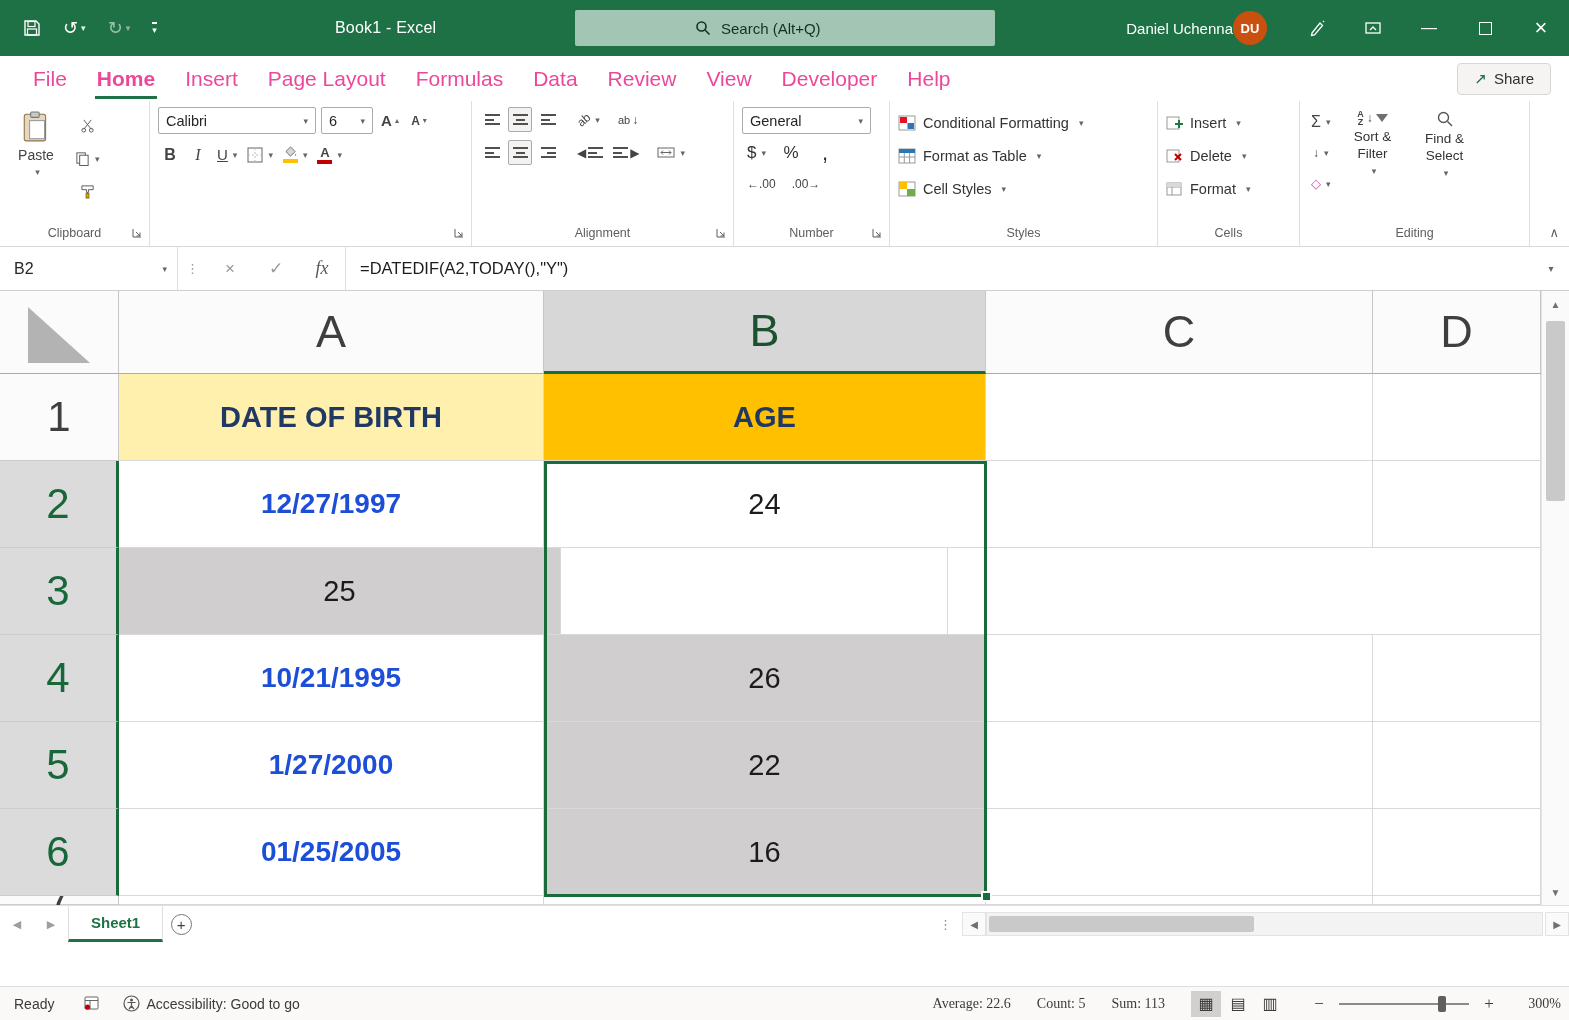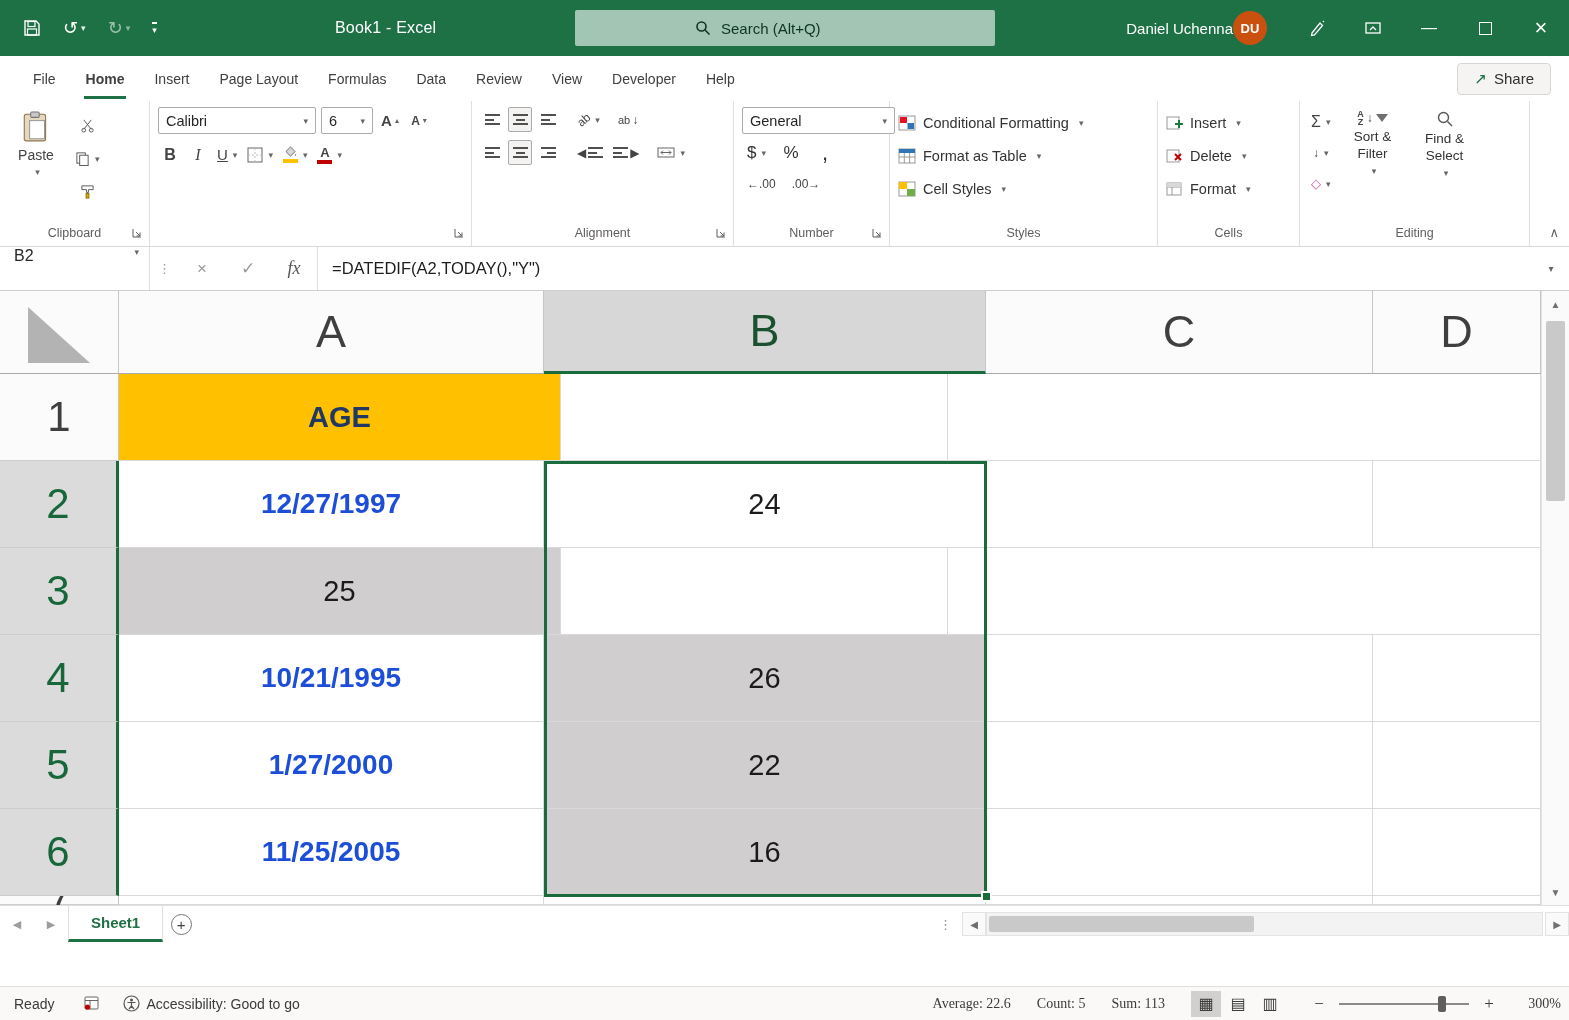--- a/index.html
+++ b/index.html
@@ -19,21 +19,21 @@
 .tb-right{margin-left:auto;display:flex;align-items:center;height:56px;}
 .tb-user{font-size:15px;}
 .avatar{width:34px;height:34px;border-radius:50%;background:#CA5010;color:#fff;display:flex;align-items:center;justify-content:center;font-size:13px;font-weight:bold;margin-right:22px;cursor:pointer;}
 .tb-ico{width:56px;height:56px;display:flex;align-items:center;justify-content:center;cursor:pointer;}
 .tb-ico.close{font-size:22px;}
 .maxbox{width:13px;height:13px;border:1.6px solid #fff;display:inline-block;}
 .minus{font-size:16px;}
 
 
 .menubar{height:45px;background:#fff;display:flex;align-items:center;padding:0 18px;flex:0 0 auto;}
-.mtab{padding:0 15px;height:45px;display:flex;align-items:center;font-size:14px;color:#404040;cursor:pointer;position:relative;white-space:nowrap;}
+.mtab{padding:0 15px;height:45px;display:flex;align-items:center;font-size:21px;color:#ec4899;cursor:pointer;position:relative;white-space:nowrap;}
 .mtab.active{font-weight:bold;}
 .mtab.active::after{content:"";position:absolute;left:13px;right:13px;bottom:2px;height:3px;background:#1E7145;}
 .share{margin-left:auto;display:flex;align-items:center;gap:7px;background:#F5F4F3;border:1px solid #D8D7D6;border-radius:4px;padding:6px 16px;font-size:15px;color:#323130;cursor:pointer;}
 .share .sharrow{color:#1E7145;font-size:15px;}
 
 
 .ribbon{height:146px;background:#fff;border-bottom:1px solid #D8D8D8;display:flex;flex:0 0 auto;position:relative;}
 .rgroup{display:flex;flex-direction:column;border-right:1px solid #E1DFDD;padding:6px 8px 0;position:relative;flex:0 0 auto;}
 .rg-body{flex:1;display:flex;min-height:0;}
 .rg-label{height:26px;display:flex;align-items:center;justify-content:center;font-size:12.5px;color:#605E5C;}
@@ -77,21 +77,21 @@
 
 .editwrap{display:flex;gap:6px;}
 .edit-left{display:flex;flex-direction:column;gap:6px;padding-top:2px;}
 .bigbtn{width:66px;display:flex;flex-direction:column;align-items:center;text-align:center;gap:3px;font-size:13.5px;color:#333;cursor:pointer;padding-top:3px;line-height:1.25;}
 .azi{display:inline-flex;flex-direction:column;font-size:9px;line-height:8px;font-weight:bold;color:#444;}
 .funnel{width:0;height:0;border-left:6px solid transparent;border-right:6px solid transparent;border-top:8px solid #707070;display:inline-block;}
 .collapse-rib{position:absolute;right:10px;bottom:6px;color:#605E5C;font-size:13px;cursor:pointer;}
 
 
 .formulabar{height:44px;background:#fff;border-bottom:1px solid #CFCFCF;display:flex;align-items:stretch;flex:0 0 auto;}
-.namebox{width:150px;display:flex;align-items:flex-start;justify-content:space-between;padding:0 10px 0 14px;font-size:16px;cursor:pointer;border-right:1px solid #E1DFDD;}
+.namebox{width:178px;display:flex;align-items:center;justify-content:space-between;padding:0 10px 0 14px;font-size:16px;cursor:pointer;border-right:1px solid #E1DFDD;}
 .fb-dots{display:flex;align-items:center;color:#9a9a9a;padding:0 8px;font-size:13px;}
 .fb-ic{width:46px;display:flex;align-items:center;justify-content:center;font-size:17px;color:#9a9a9a;cursor:pointer;}
 .fb-fx{font-family:"Liberation Serif",serif;font-style:italic;font-size:18px;color:#555;}
 .fb-input{flex:1;display:flex;align-items:center;padding-left:14px;font-size:16.5px;color:#1d1d1d;border-left:1px solid #E1DFDD;cursor:text;}
 .fb-exp{width:36px;display:flex;align-items:center;justify-content:center;color:#666;font-size:10px;cursor:pointer;}
 
 
 .gridzone{flex:1;display:flex;min-height:0;background:#fff;}
 .sheetview{position:relative;flex:1;display:flex;flex-direction:column;overflow:hidden;}
 .chrow{height:83px;display:flex;flex:0 0 auto;}
@@ -398,21 +398,21 @@
           <svg width="12" height="12" viewBox="0 0 12 12">
             <path d="M2 2 V10 H10" fill="none" stroke="#605e5c"></path>
             <path d="M5 5 L9 9 M9 5.5 V9 H5.5" fill="none" stroke="#605e5c"></path>
           </svg>
         </span>
     </div>
 
     <div class="rgroup" style="width:156px">
       <div class="rg-body">
         <div class="numcol">
-          <div class="combo" style="width:153px">
+          <div class="combo" style="width:129px">
               <span>General</span>
               <span class="chev">▾</span>
             </div>
           <div class="numrow">
             <span class="sbtn">
                 <span class="bigsym">$</span>
                 <span class="chev">▾</span>
               </span>
             <span class="sbtn">
                 <span class="bigsym">%</span>
@@ -600,20 +600,23 @@
           </div>
         <div class="ch cd">
             <span>D</span>
           </div>
       </div>
 
       <div class="grow">
         <div class="rh">
             <span>1</span>
           </div>
+        <div class="cell ca hdrA">
+            <span>DATE OF BIRTH</span>
+          </div>
         <div class="cell cb hdrB">
             <span>AGE</span>
           </div>
         <div class="cell cc"></div>
         <div class="cell cd"></div>
       </div>
 
       <div class="grow">
         <div class="rh sel">
             <span>2</span>
@@ -665,21 +668,21 @@
           </div>
         <div class="cell cc"></div>
         <div class="cell cd"></div>
       </div>
 
       <div class="grow">
         <div class="rh sel">
             <span>6</span>
           </div>
         <div class="cell ca date">
-            <span>11/25/2005</span>
+            <span>01/25/2005</span>
           </div>
         <div class="cell cb age selfill">
             <span>16</span>
           </div>
         <div class="cell cc"></div>
         <div class="cell cd"></div>
       </div>
 
       <div class="grow partial">
         <div class="rh">

